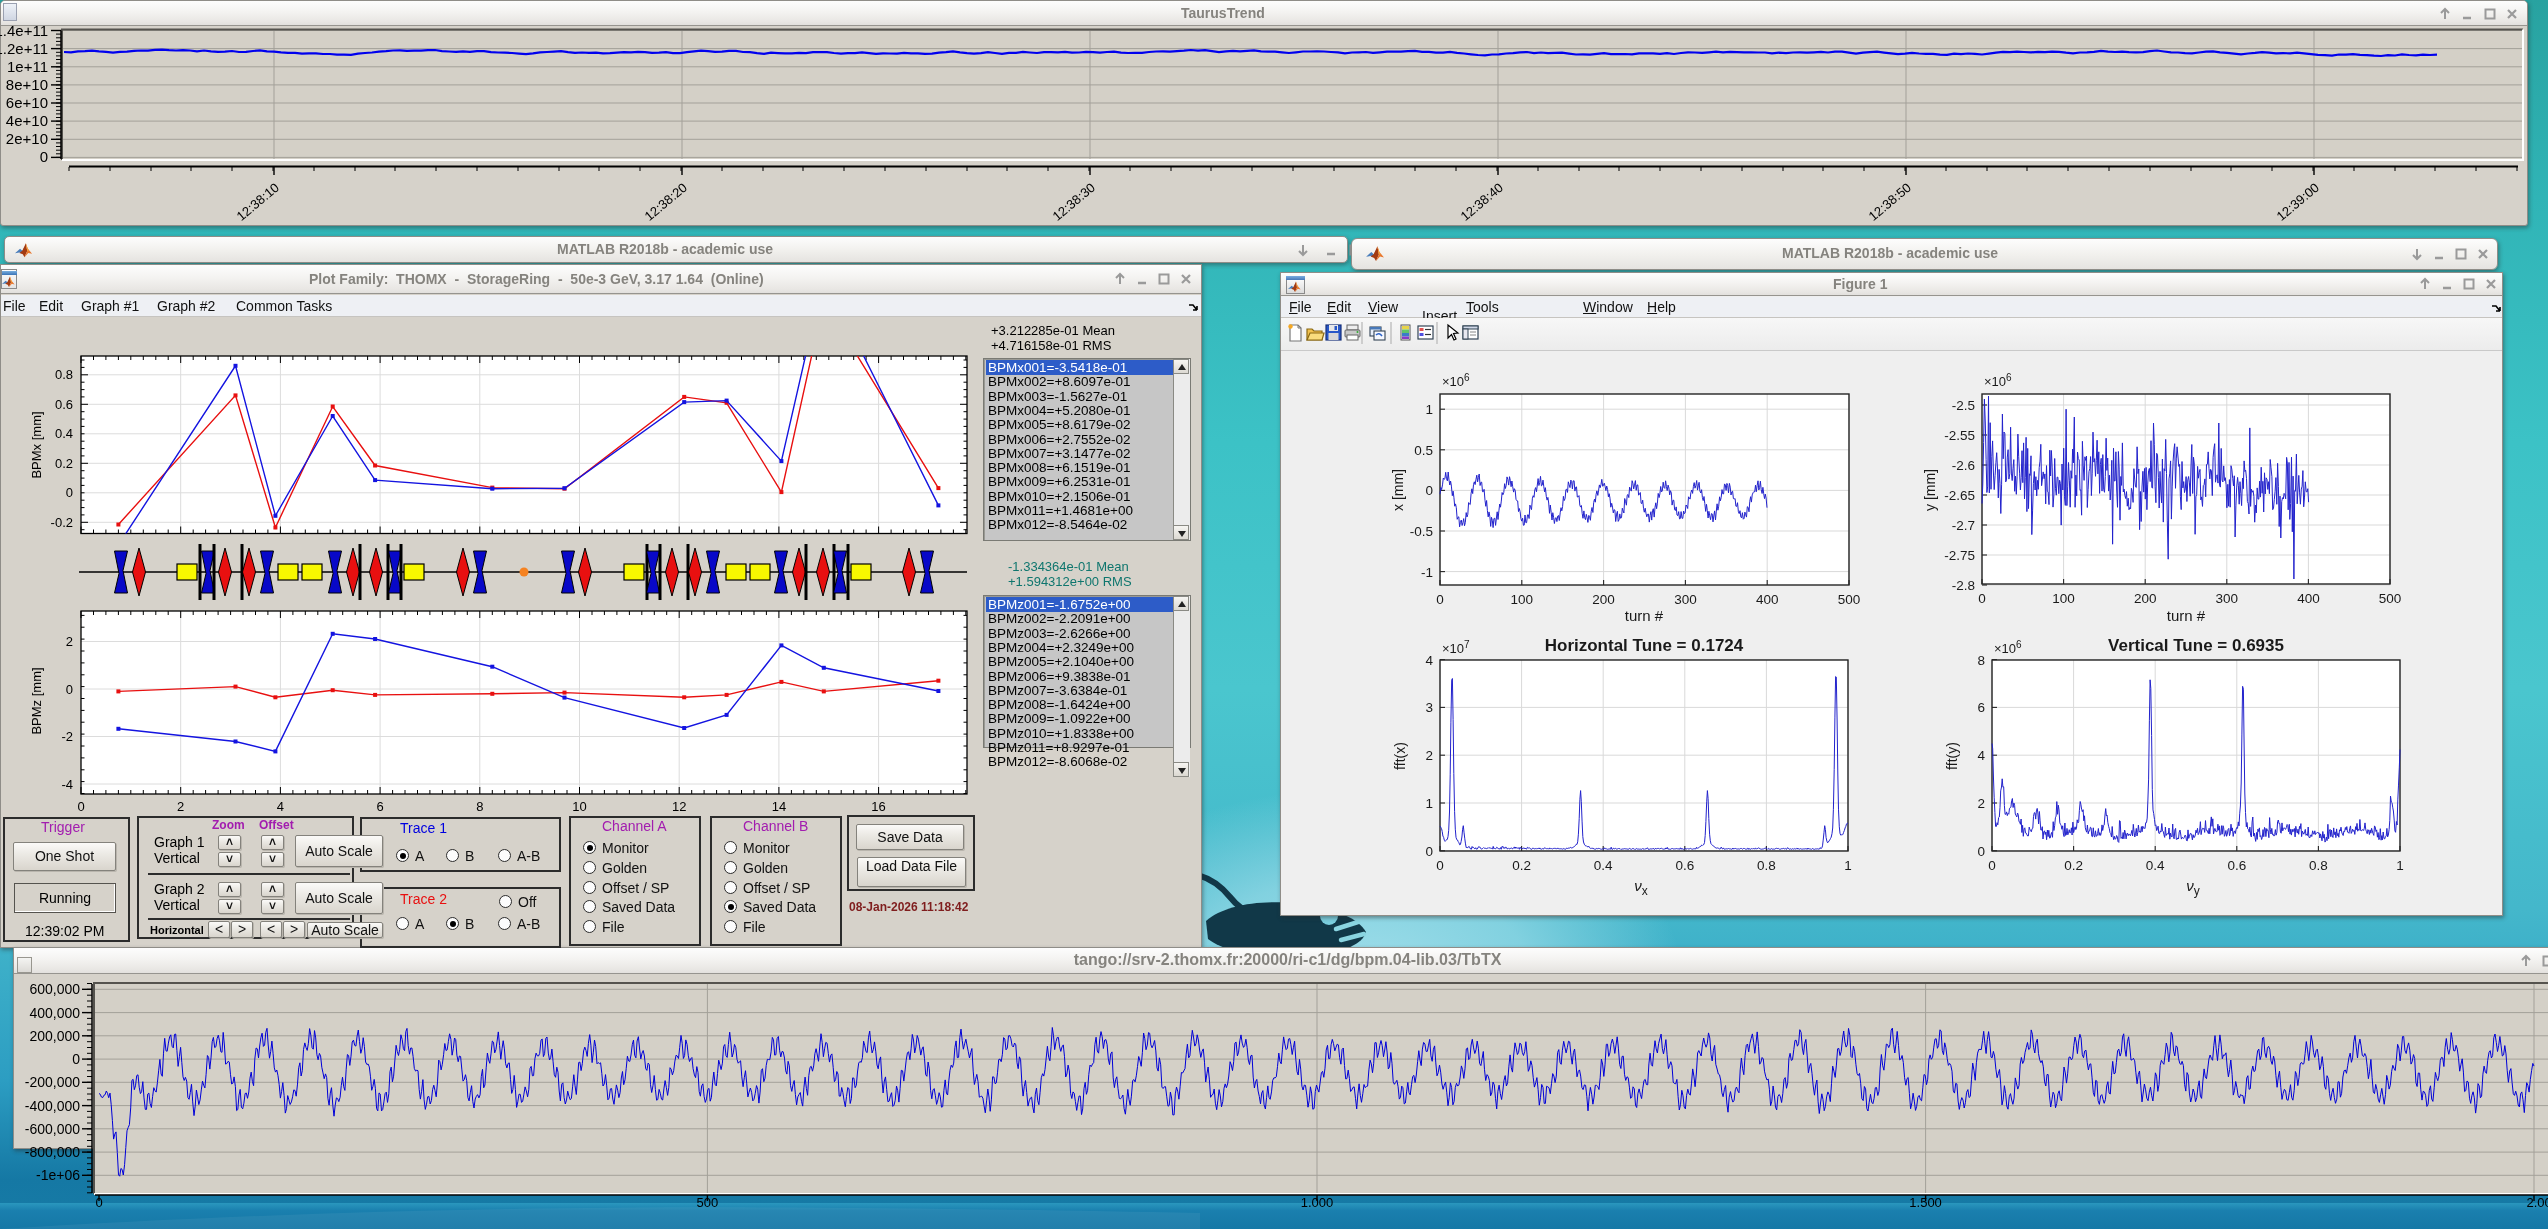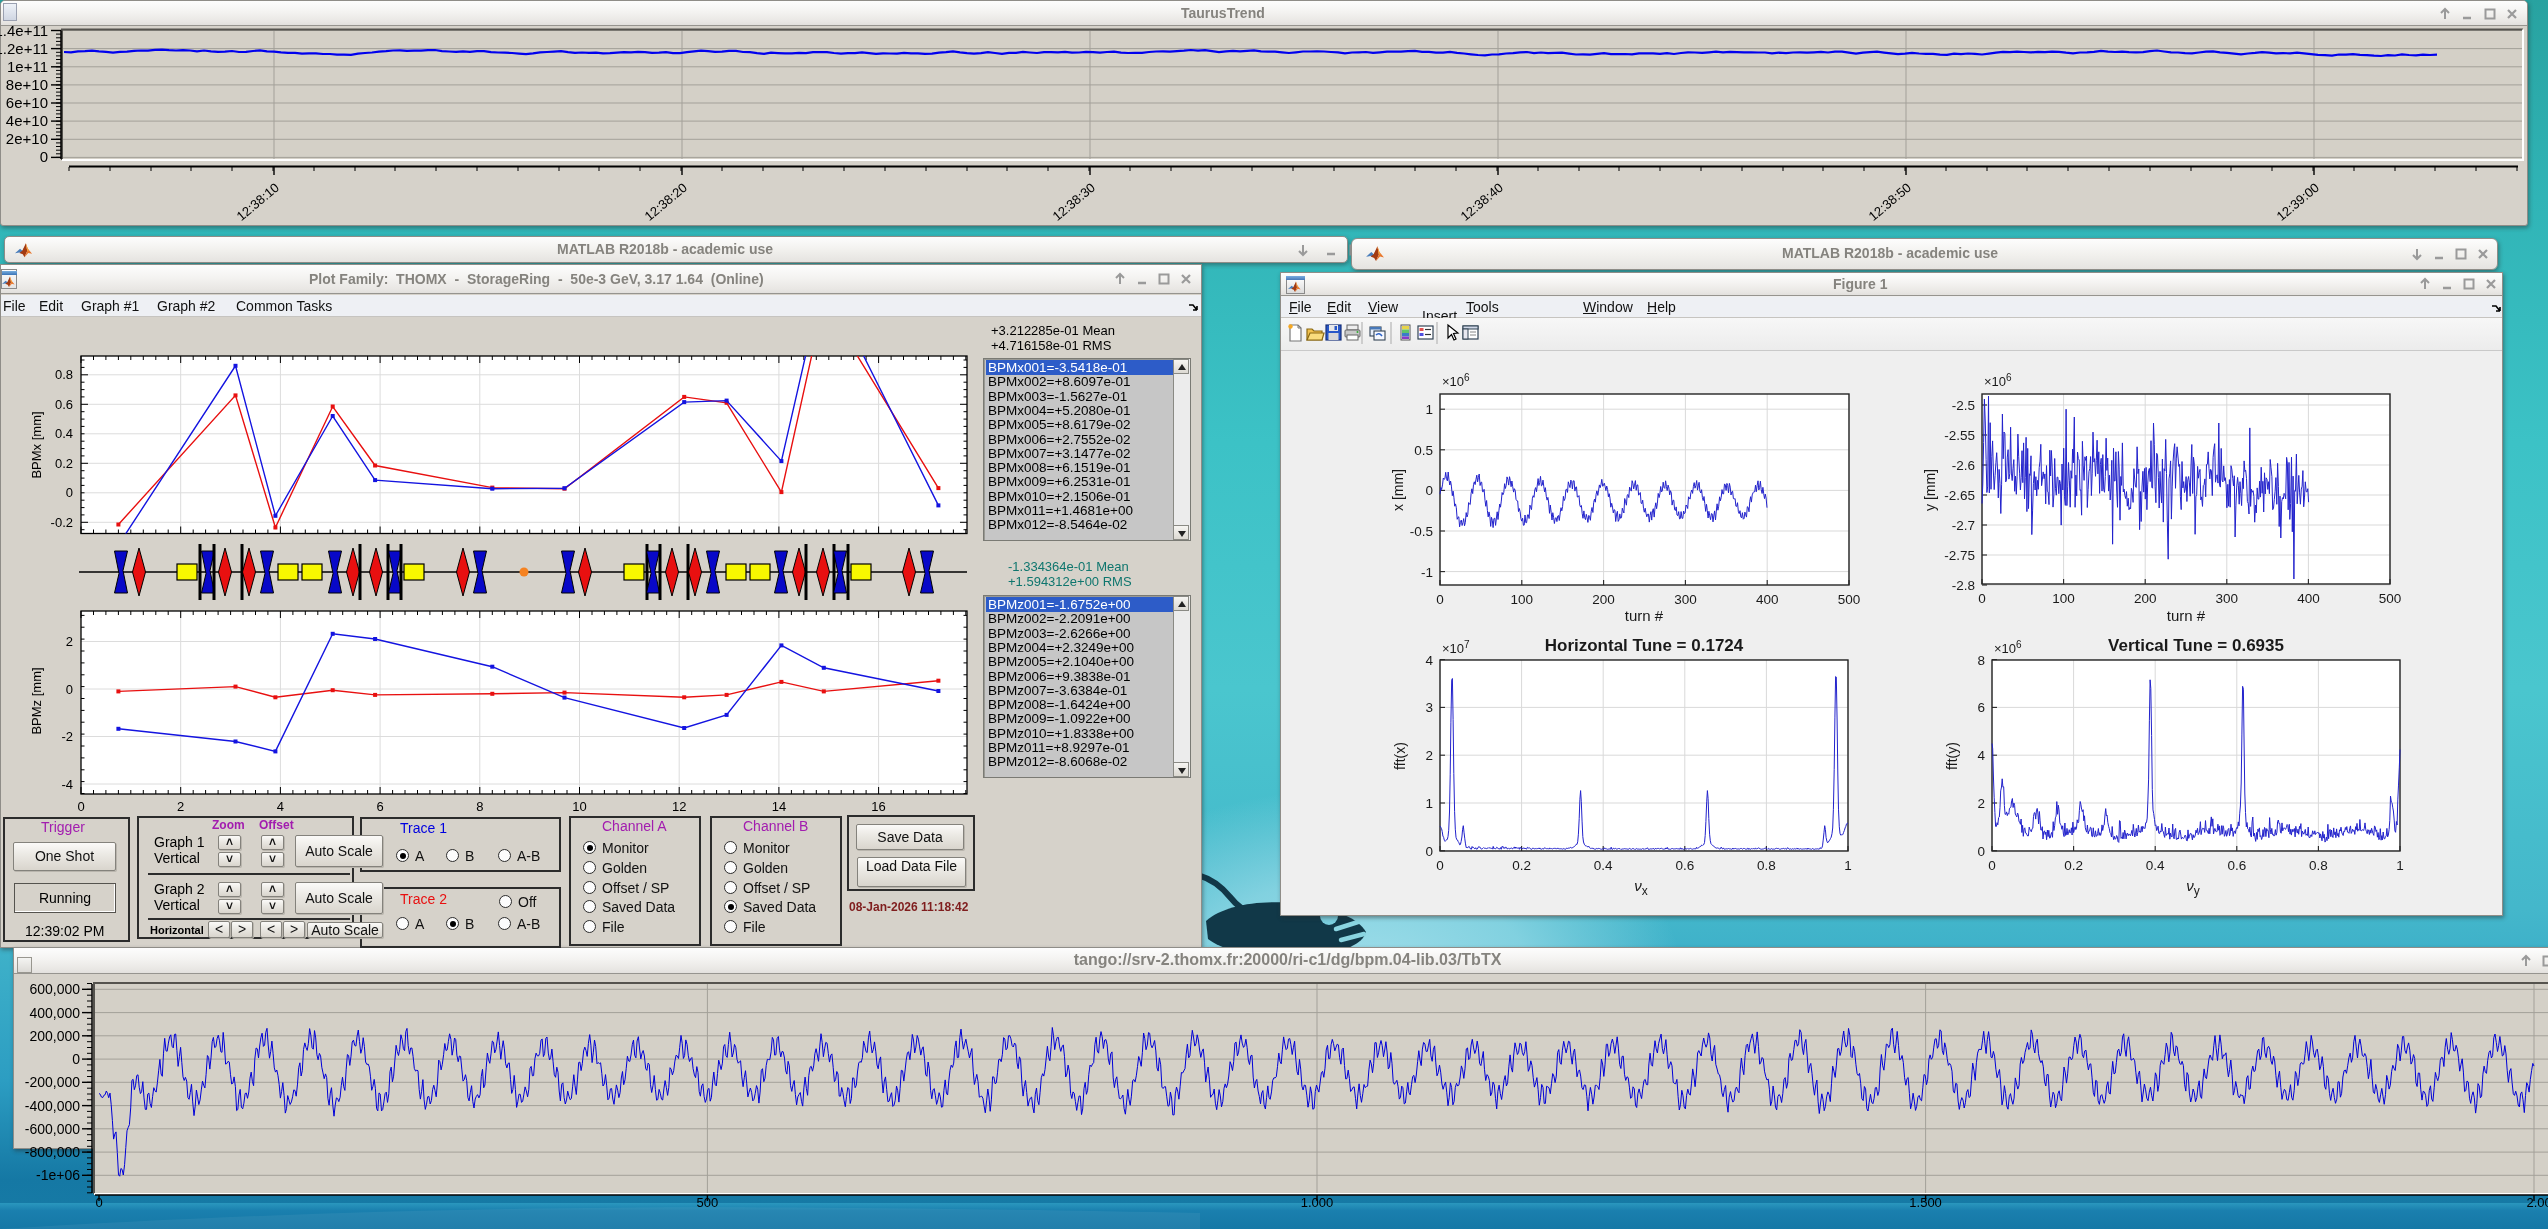--- a/index.html
+++ b/index.html
@@ -823,21 +823,21 @@
         <svg width="16" height="15">
           <path d="M8 4 L12 10 L4 10 Z" fill="#222"></path>
         </svg>
       </div>
       <div class="sbtn" style="left:189px;top:166px;">
         <svg width="16" height="15">
           <path d="M8 11 L12 5 L4 5 Z" fill="#222"></path>
         </svg>
       </div>
     </div>
-<div class="lbox" style="left:982px;top:330px;width:208px;height:183px;">
+<div class="lbox" style="left:982px;top:330px;width:208px;height:153px;">
       <div class="lrow hl" style="top:1px;width:187px;">BPMz001=-1.6752e+00</div>
       <div class="lrow" style="top:15.3px;width:187px;">BPMz002=-2.2091e+00</div>
       <div class="lrow" style="top:29.6px;width:187px;">BPMz003=-2.6266e+00</div>
       <div class="lrow" style="top:43.900000000000006px;width:187px;">BPMz004=+2.3249e+00</div>
       <div class="lrow" style="top:58.2px;width:187px;">BPMz005=+2.1040e+00</div>
       <div class="lrow" style="top:72.5px;width:187px;">BPMz006=+9.3838e-01</div>
       <div class="lrow" style="top:86.8px;width:187px;">BPMz007=-3.6384e-01</div>
       <div class="lrow" style="top:101.1px;width:187px;">BPMz008=-1.6424e+00</div>
       <div class="lrow" style="top:115.39999999999999px;width:187px;">BPMz009=-1.0922e+00</div>
       <div class="lrow" style="top:129.7px;width:187px;">BPMz010=+1.8338e+00</div>

